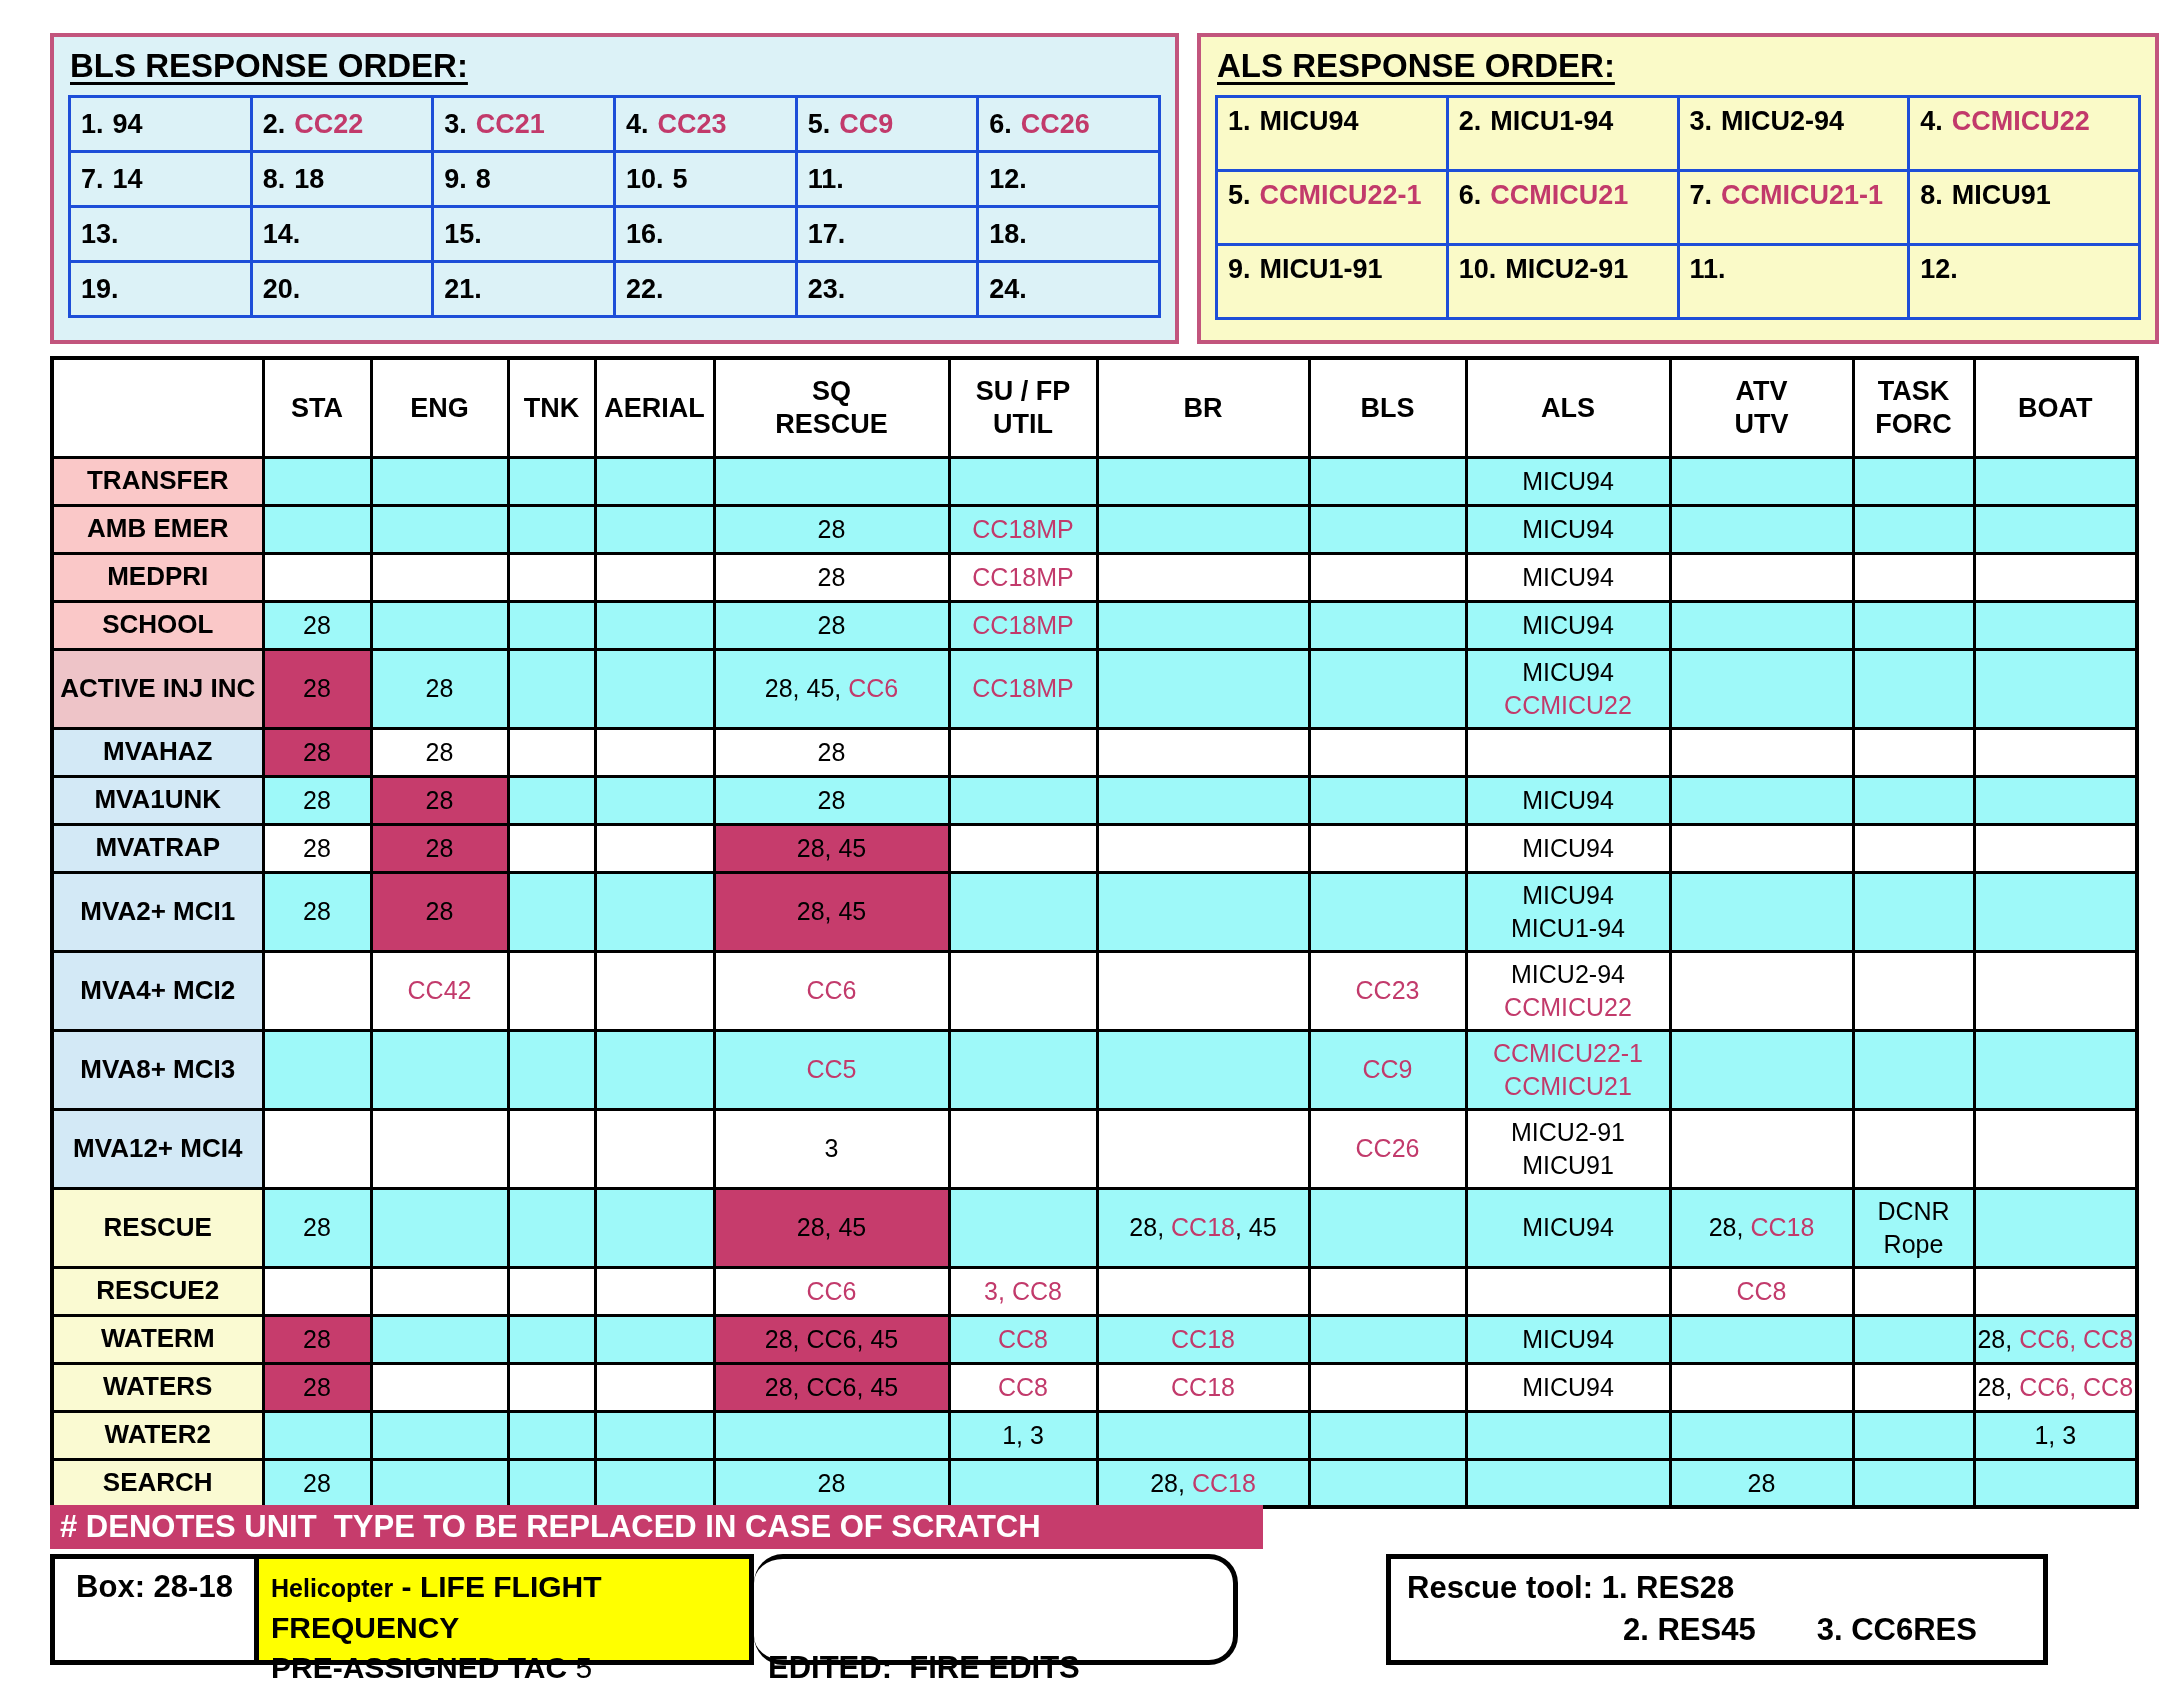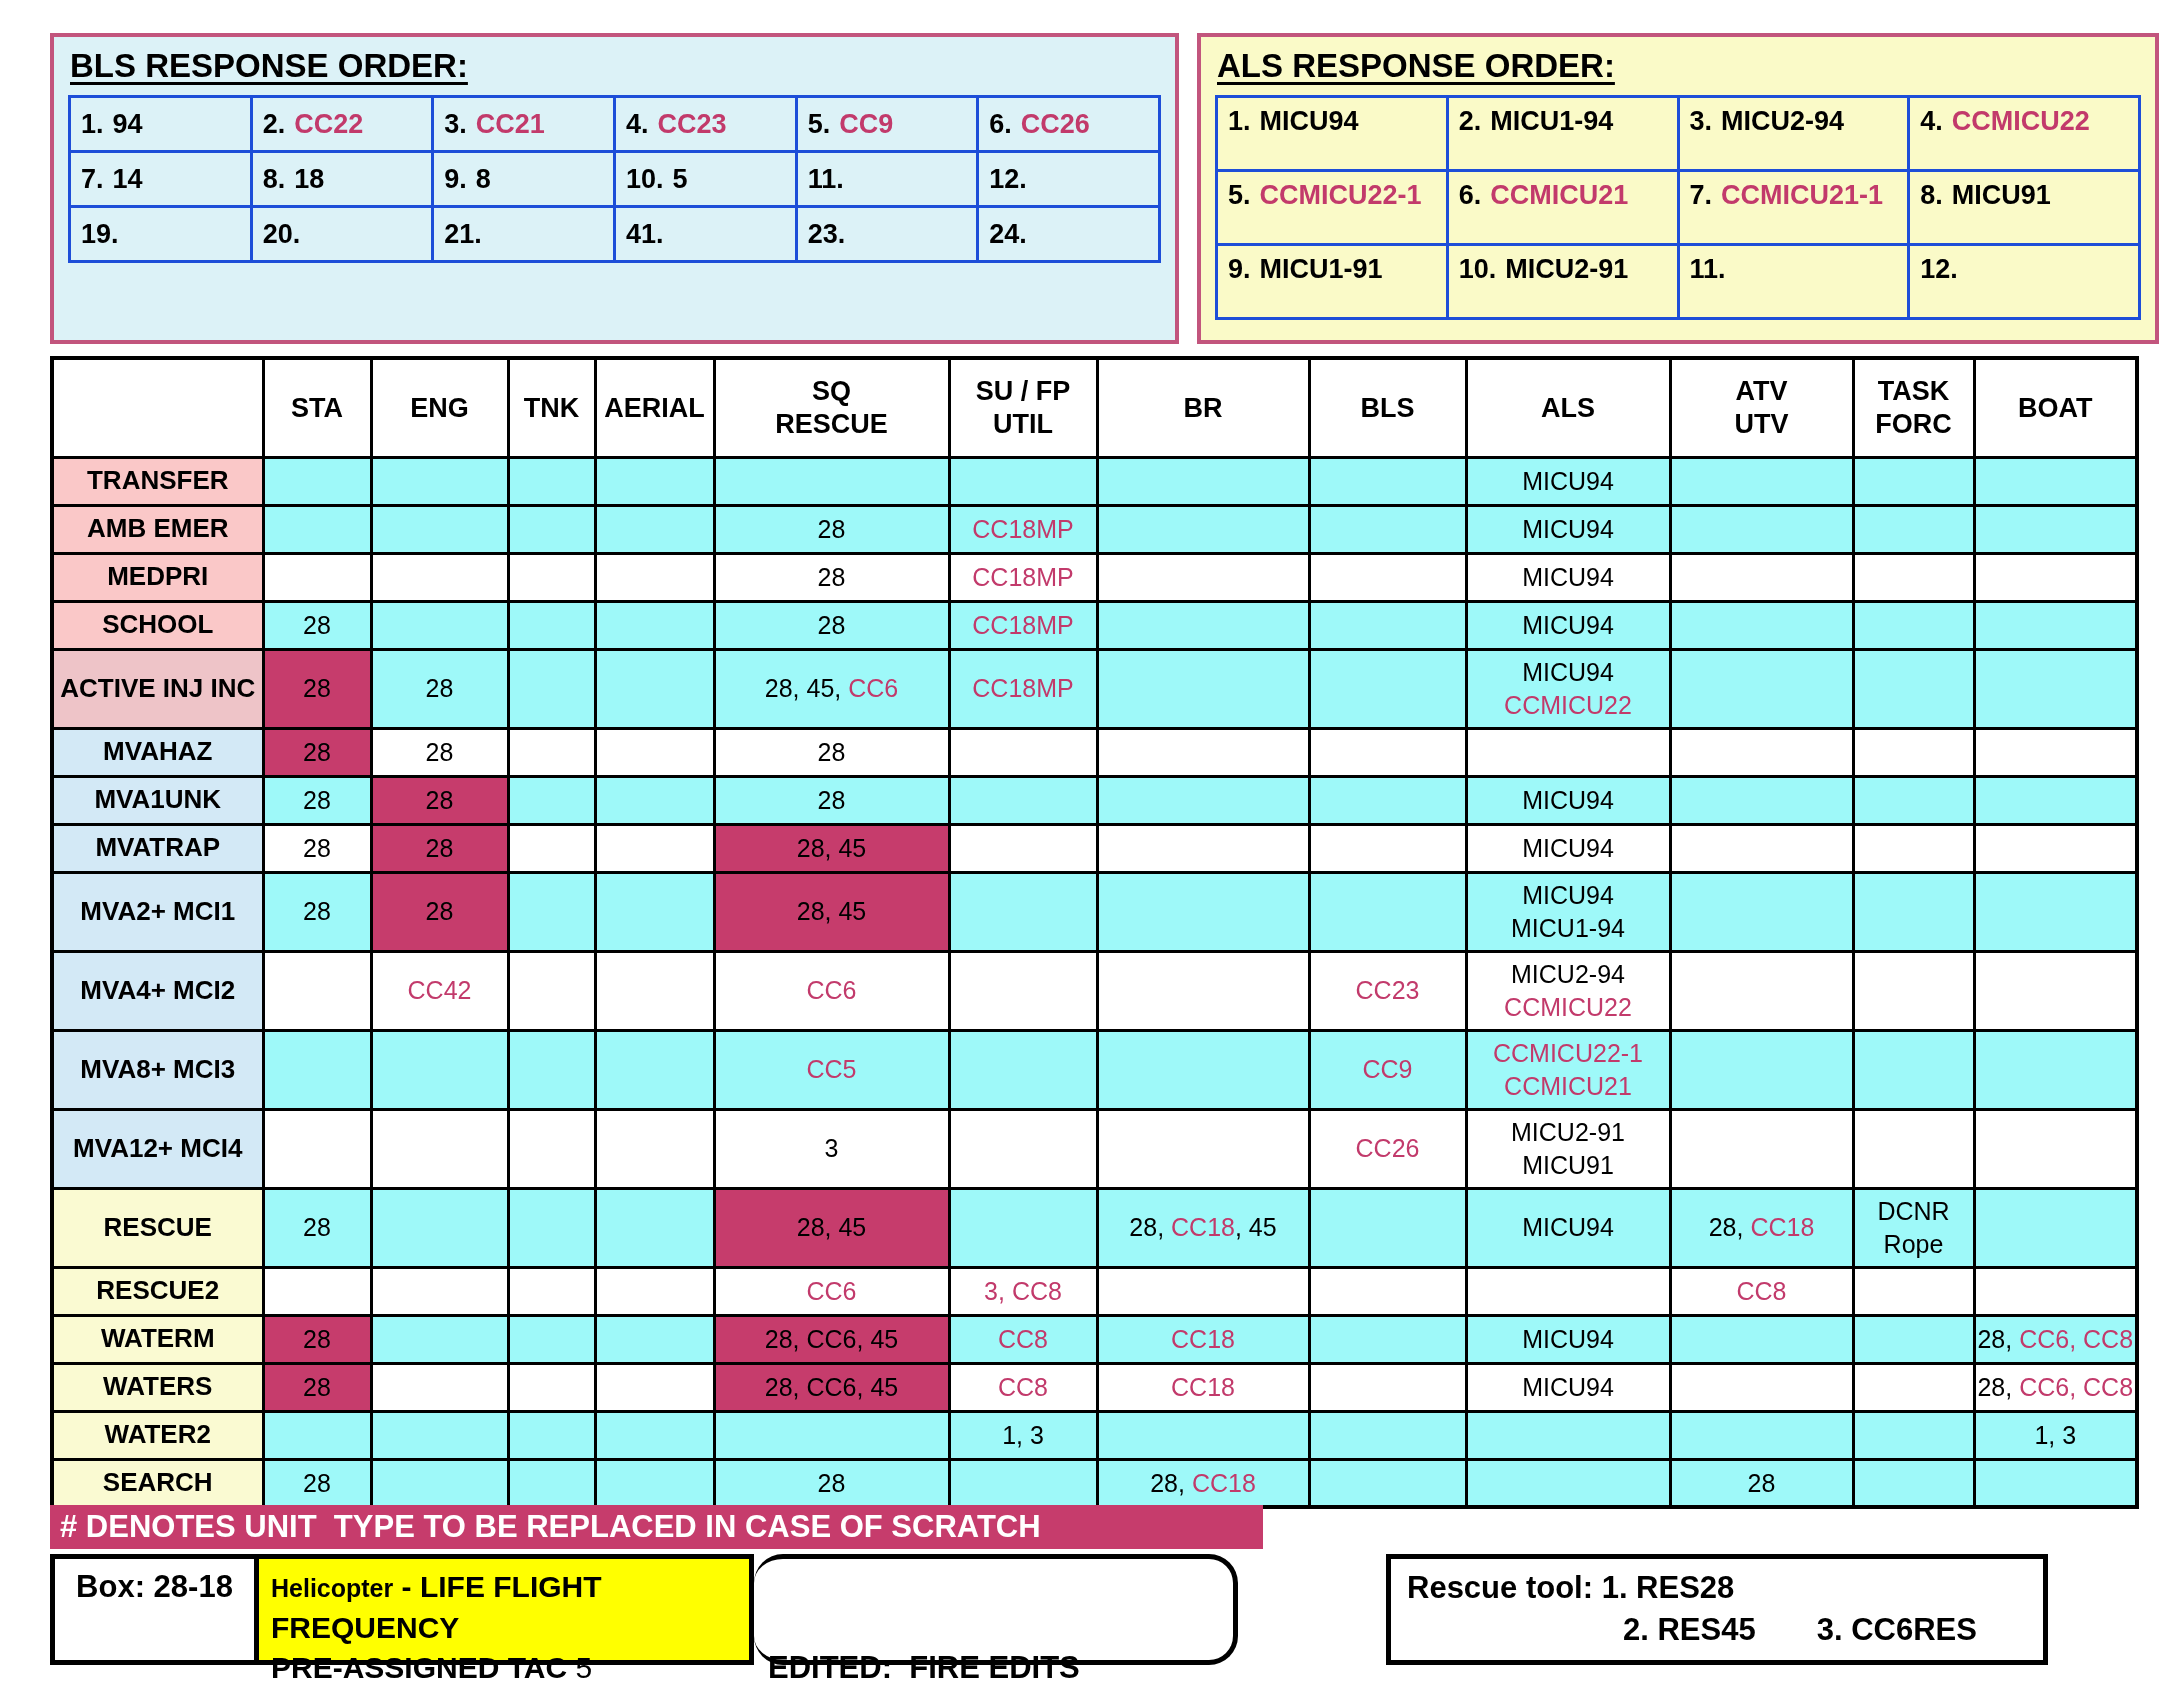--- a/index.html
+++ b/index.html
@@ -69,24 +69,32 @@
             </tr>
             <tr>
               <td><span class="num">7.</span><span>14</span></td>
               <td><span class="num">8.</span><span>18</span></td>
               <td><span class="num">9.</span><span>8</span></td>
               <td><span class="num">10.</span><span>5</span></td>
               <td><span class="num">11.</span><span></span></td>
               <td><span class="num">12.</span><span></span></td>
             </tr>
             <tr>
+              <td><span class="num">13.</span><span></span></td>
+              <td><span class="num">14.</span><span></span></td>
+              <td><span class="num">15.</span><span></span></td>
+              <td><span class="num">16.</span><span></span></td>
+              <td><span class="num">17.</span><span></span></td>
+              <td><span class="num">18.</span><span></span></td>
+            </tr>
+            <tr>
               <td><span class="num">19.</span><span></span></td>
               <td><span class="num">20.</span><span></span></td>
               <td><span class="num">21.</span><span></span></td>
-              <td><span class="num">41.</span><span></span></td>
+              <td><span class="num">22.</span><span></span></td>
               <td><span class="num">23.</span><span></span></td>
               <td><span class="num">24.</span><span></span></td>
             </tr>
           </tbody>
         </table>
     </div>
     <div class="order-box als-box">
       <div class="order-title">ALS RESPONSE ORDER:</div>
       <table class="order-table als-table">
           <tbody id="als-body">

